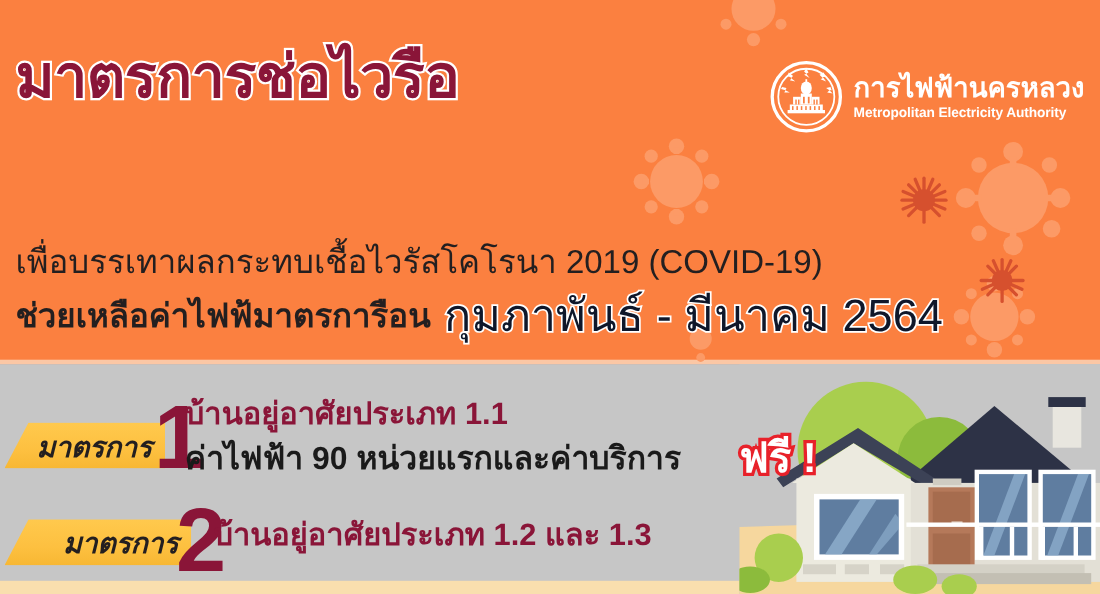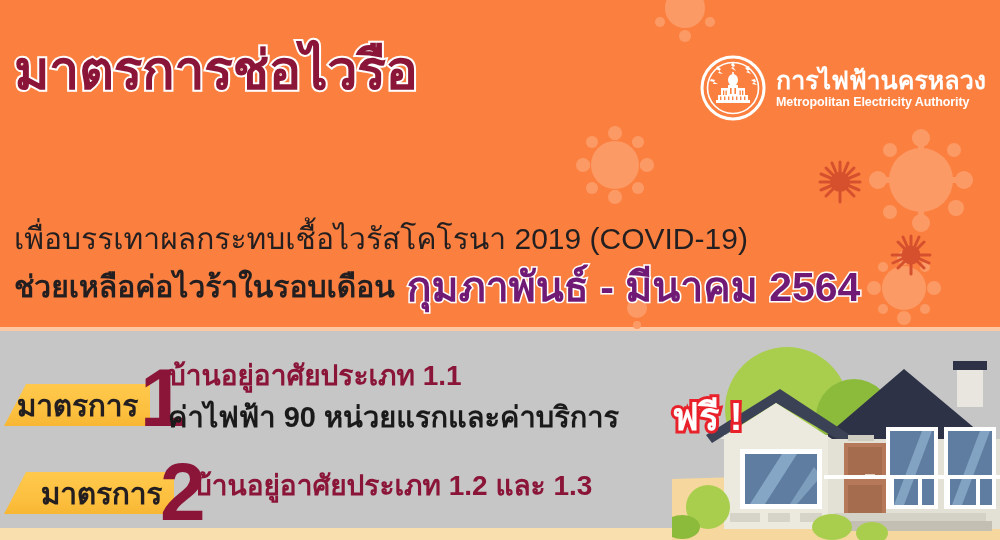--- a/index.html
+++ b/index.html
@@ -118,22 +118,22 @@
     font-weight: bold;
     color: #231f20;
     line-height: 1.15;
     white-space: nowrap;
     margin-top: 6px;
     display: flex;
     align-items: baseline;
   }
   .sub-emph {
     font-size: 41px;
-    font-weight: bold;
-    color: #701a75;
+    font-weight: normal;
+    color: #0f172a;
     -webkit-text-stroke: 3px #ffffff;
     paint-order: stroke fill;
     margin-left: 12px;
     line-height: 1;
     position: relative;
     top: 4px;
   }
 
   
   #house-scene {
@@ -153,25 +153,26 @@
     height: 42px;
     background: linear-gradient(180deg,#ffc94d 0%, #fdc040 60%, #f7b733 100%);
     display: flex;
     align-items: center;
     justify-content: flex-end;
     padding-right: 12px;
     box-sizing: border-box;
     clip-path: polygon(22px 0, 100% 0, 100% 100%, 0 100%);
   }
   .tag-label {
-    font-size: 30px;
+    font-size: 26px;
     font-weight: bold;
     color: #231f20;
     white-space: nowrap;
     letter-spacing: -0.3px;
+    font-style: italic;
   }
   .big-num {
     position: absolute;
     font-size: 82px;
     font-weight: bold;
     color: #8a1538;
     line-height: 1;
     font-family: "Liberation Sans", sans-serif;
   }
   .m-line-a {
@@ -383,21 +384,21 @@
     </div>
   </div>
 
   <div id="headline">
     <div class="headline-line">มาตรการช่อไวรือ</div>
   </div>
 
   <div id="subtitle">
     <div class="sub-line-1">เพื่อบรรเทาผลกระทบเชื้อไวรัสโคโรนา 2019 (COVID-19)</div>
     <div class="sub-line-2">
-      <span>ช่วยเหลือค่อไวร้าในรอบเดือน</span>
+      <span>ช่วยเหลือค่าไฟฟ้มาตรการือน</span>
       <span class="sub-emph">กุมภาพันธ์ - มีนาคม 2564</span>
     </div>
   </div>
 
   <div id="house-scene">
     <svg width="328" height="209" viewBox="0 0 328 209">
 
       <rect x="0" y="0" width="328" height="209" fill="#c6c6c6"></rect>
       <path d="M0,148 L328,138 L328,209 L0,209 Z" fill="#f6d79e"></path>
 

